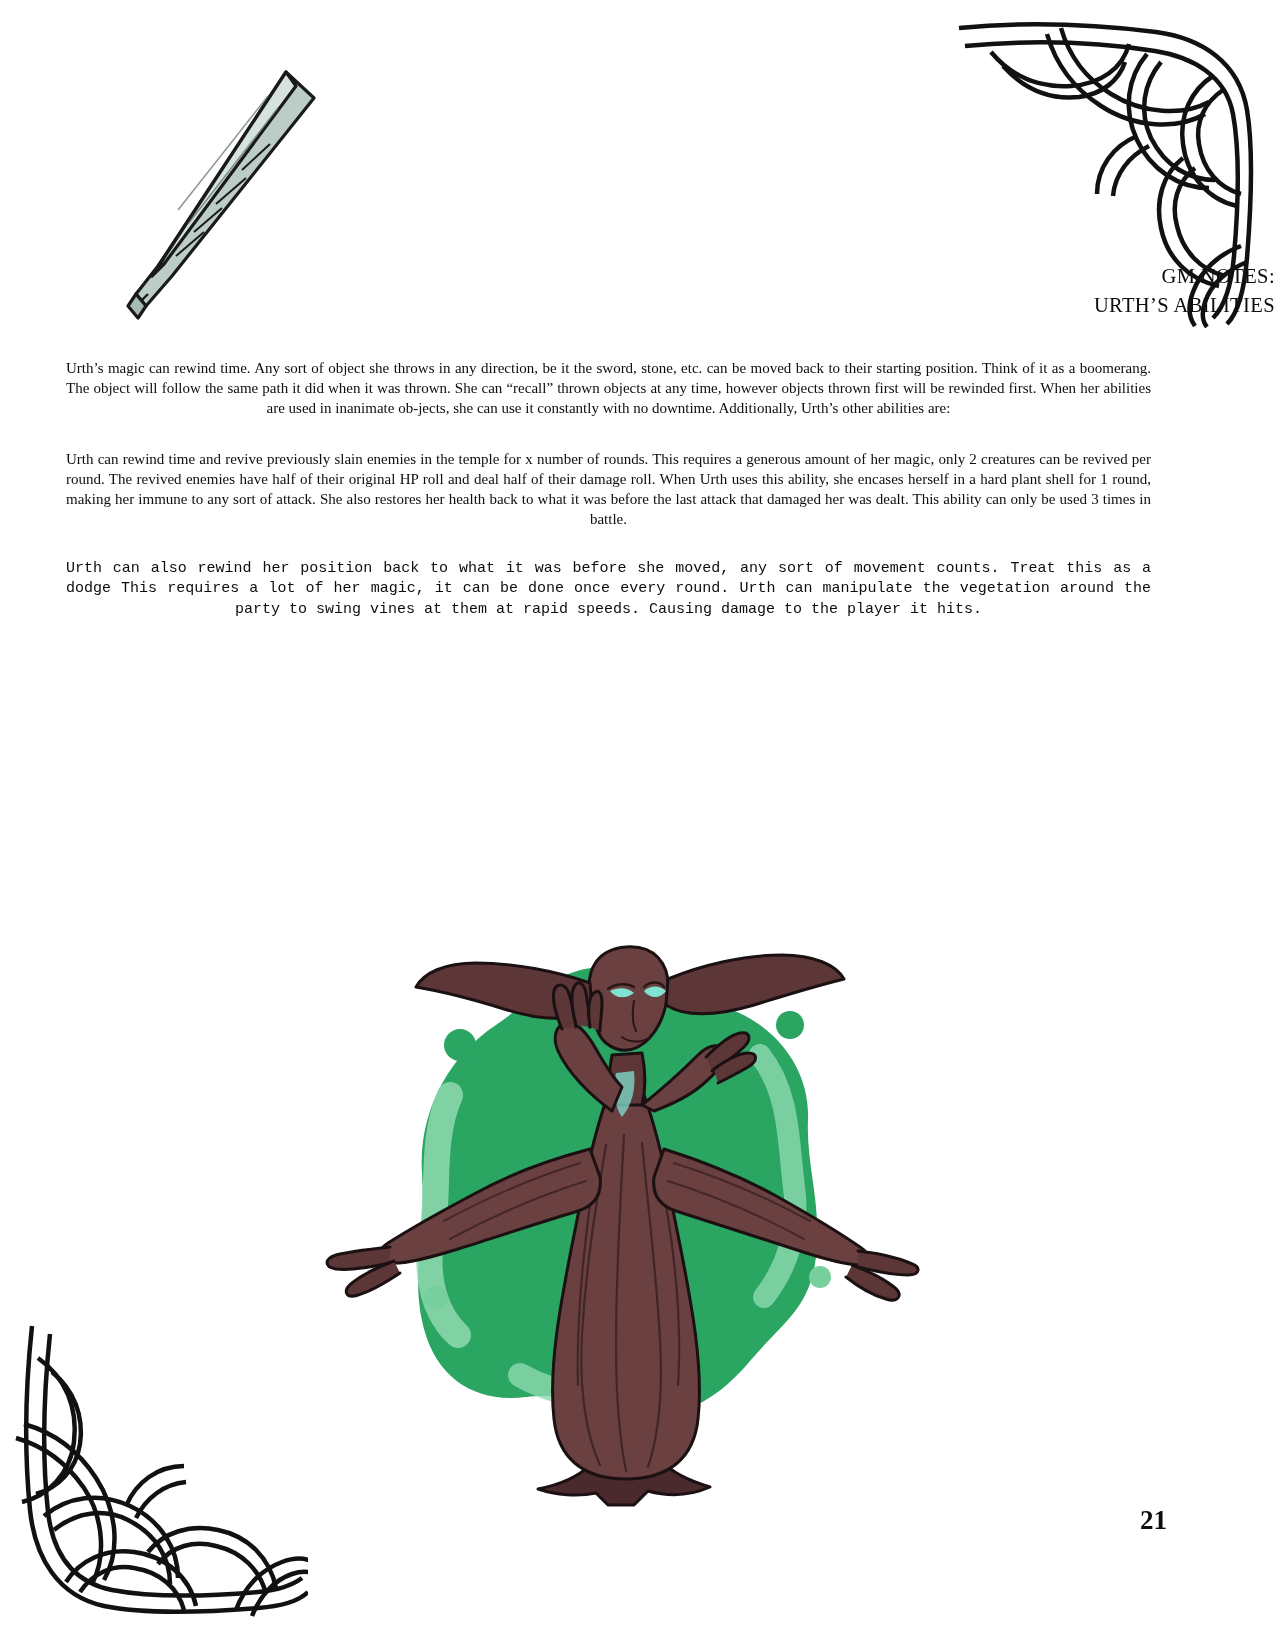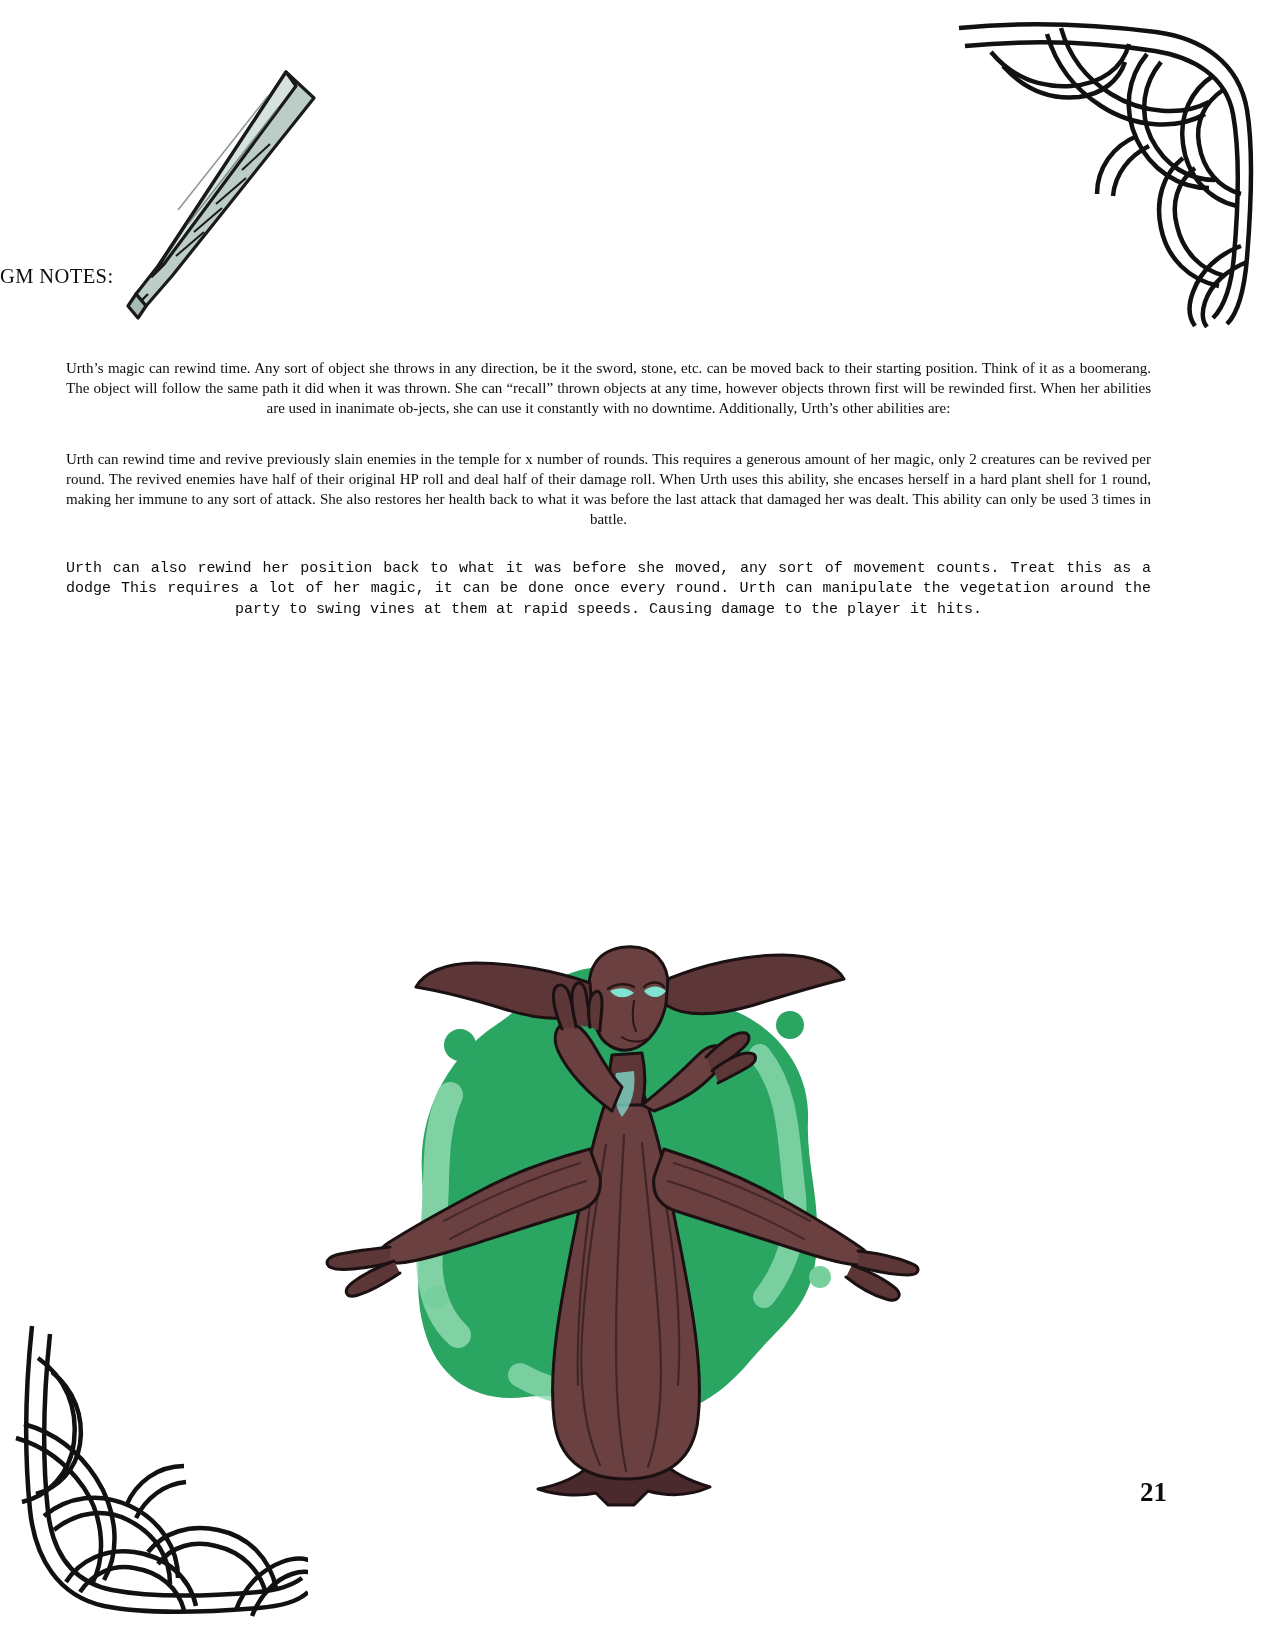--- a/index.html
+++ b/index.html
@@ -30,21 +30,21 @@
     left: 118px;
     top: 60px;
   }
 
   
   .heading {
     position: absolute;
     top: 262px;
     left: 0;
     width: 1275px;
-    text-align: left;
+    text-align: right;
     font-size: 20.5px;
     letter-spacing: 0.4px;
     line-height: 1.42;
   }
   .heading .line {
     display: block;
   }
 
   
   .body-text {
@@ -70,21 +70,21 @@
     top: 905px;
     width: 660px;
     height: 625px;
   }
   .creature-wrap svg { display: block; }
 
   
   .page-number {
     position: absolute;
     right: 108px;
-    bottom: 142px;
+    bottom: 114px;
     font-size: 27px;
     font-weight: bold;
     font-family: "Liberation Serif", serif;
   }
 </style>
 </head>
 <body>
 
 <div class="corner corner-tr">
   <svg width="310" height="310" viewBox="0 0 310 310" fill="none" stroke="#111" stroke-width="4.5">
@@ -142,20 +142,21 @@
     </g>
     <g stroke="#5d6f69" stroke-width="1.6" opacity="0.7">
       <path d="M150 36 L60 150"></path>
       <path d="M160 48 L70 164"></path>
     </g>
   </svg>
 </div>
 
 <div class="heading">
   <span class="line">GM NOTES:</span>
+  <span class="line">URTH’S ABILITIES</span>
 </div>
 
 <div class="body-text">
   <p class="para">Urth’s magic can rewind time. Any sort of object she throws in any direction, be it the sword, stone, etc. can be moved back to their starting position. Think of it as a boomerang. The object will follow the same path it did when it was thrown. She can “recall” thrown objects at any time, however objects thrown first will be rewinded first. When her abilities are used in inanimate ob-jects, she can use it constantly with no downtime. Additionally, Urth’s other abilities are:</p>
   <p class="para">Urth can rewind time and revive previously slain enemies in the temple for x number of rounds. This requires a generous amount of her magic, only 2 creatures can be revived per round. The revived enemies have half of their original HP roll and deal half of their damage roll.  When Urth uses this ability, she encases herself in a hard plant shell for 1 round, making her immune to any sort of attack. She also restores her health back to what it was before the last attack that damaged her was dealt. This ability can only be used 3 times in battle.</p>
   <p class="para">Urth can also rewind her position back to what it was before she moved, any sort of movement counts. Treat this as a dodge This requires a lot of her magic, it can be done once every round. Urth can manipulate the vegetation around the party to swing vines at them at rapid speeds. Causing damage to the player it hits.</p>
 </div>
 
 <div class="creature-wrap">
   <svg width="660" height="625" viewBox="0 0 660 625" fill="none">

